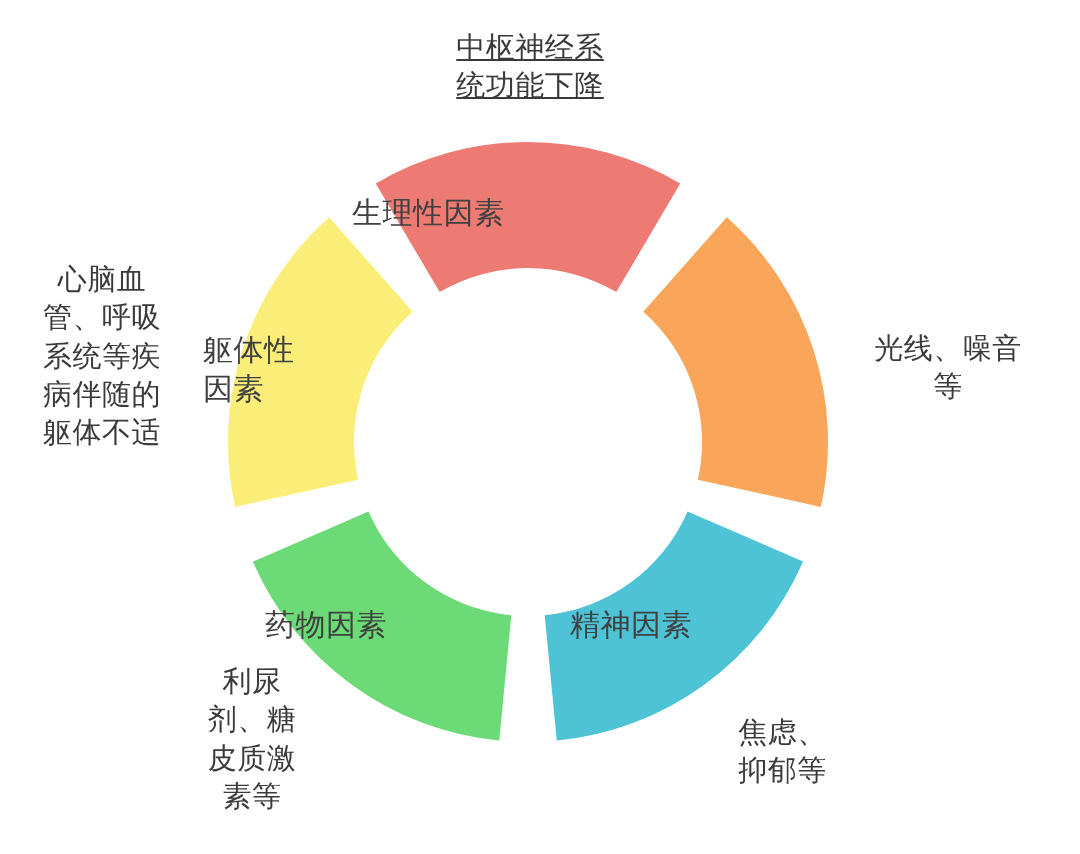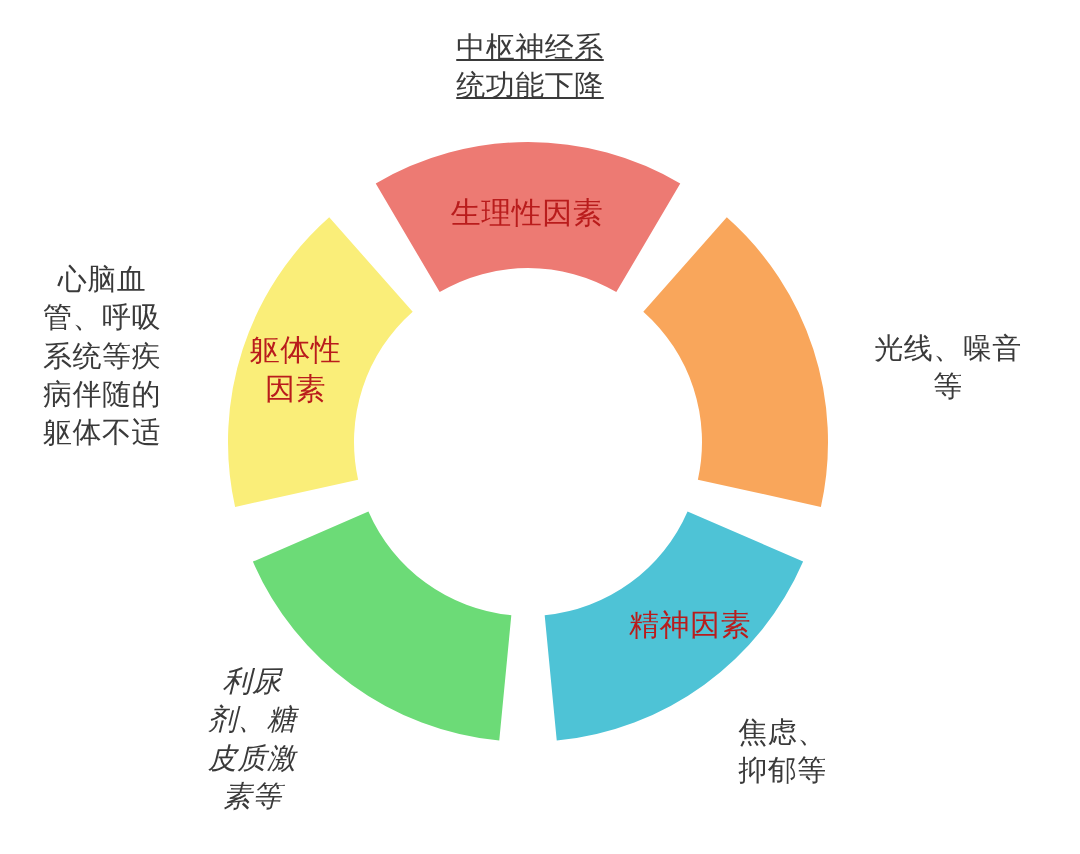--- a/index.html
+++ b/index.html
@@ -8,22 +8,22 @@
     background:#ffffff;
     font-family:"Liberation Sans","DejaVu Sans",sans-serif;
     overflow:hidden;
     position:relative;
   }
   #stage{position:absolute;left:0;top:0;width:1080px;height:854px;}
   svg#donut{position:absolute;left:0;top:0;width:1080px;height:854px;}
 
   .seg-label{
     position:absolute;
-    text-align:center;
-    color:#b91c1c;
+    text-align:left;
+    color:#404040;
     font-size:30px;
     line-height:1.30;
     font-weight:400;
     white-space:pre-line;
     letter-spacing:0.5px;
   }
   .outer-label{
     position:absolute;
     text-align:center;
     color:#3a3a3a;
@@ -48,21 +48,21 @@
   #label-somatic{left:203px;top:330px;width:185px;}
   #label-environmental{left:692px;top:328px;width:172px;}
   #label-psychiatric{left:570px;top:605px;width:240px;}
   #label-drug{left:265px;top:605px;width:250px;}
 
   
   #outer-physiological{left:380px;top:28px;width:300px;text-decoration:underline;}
   #outer-somatic{left:12px;top:260px;width:180px;}
   #outer-environmental{left:843px;top:329px;width:210px;}
   #outer-psychiatric{left:690px;top:713px;width:185px;}
-  #outer-drug{left:172px;top:662px;width:160px;font-style:italic;}
+  #outer-drug{left:172px;top:662px;width:160px;}
 
   #center-title{left:328px;top:418px;width:400px;}
 </style>
 </head>
 <body>
 
 <div id="stage">
 
   <svg id="donut" viewBox="0 0 1080 854">
     <g id="segments">
@@ -72,20 +72,21 @@
         <path d="M 499.25 740.62 A 300 300 0 0 1 252.88 561.62 L 368.43 511.38 A 174 174 0 0 0 511.32 615.20 Z" fill="#6CDB77"></path>
         <path d="M 235.11 506.93 A 300 300 0 0 1 329.21 217.31 L 412.70 311.68 A 174 174 0 0 0 358.12 479.66 Z" fill="#FAEE79"></path>
       </g>
   </svg>
 
   <div class="seg-label" id="label-physiological">生理性因素</div>
 
 
   <div class="seg-label" id="label-psychiatric">精神因素</div>
 
+  <div class="seg-label" id="label-drug">药物因素</div>
 
   <div class="seg-label" id="label-somatic">躯体性
 因素</div>
 
   <div class="outer-label" id="outer-physiological">中枢神经系
 统功能下降</div>
 
   <div class="outer-label" id="outer-environmental">光线、噪音
 等</div>
 

